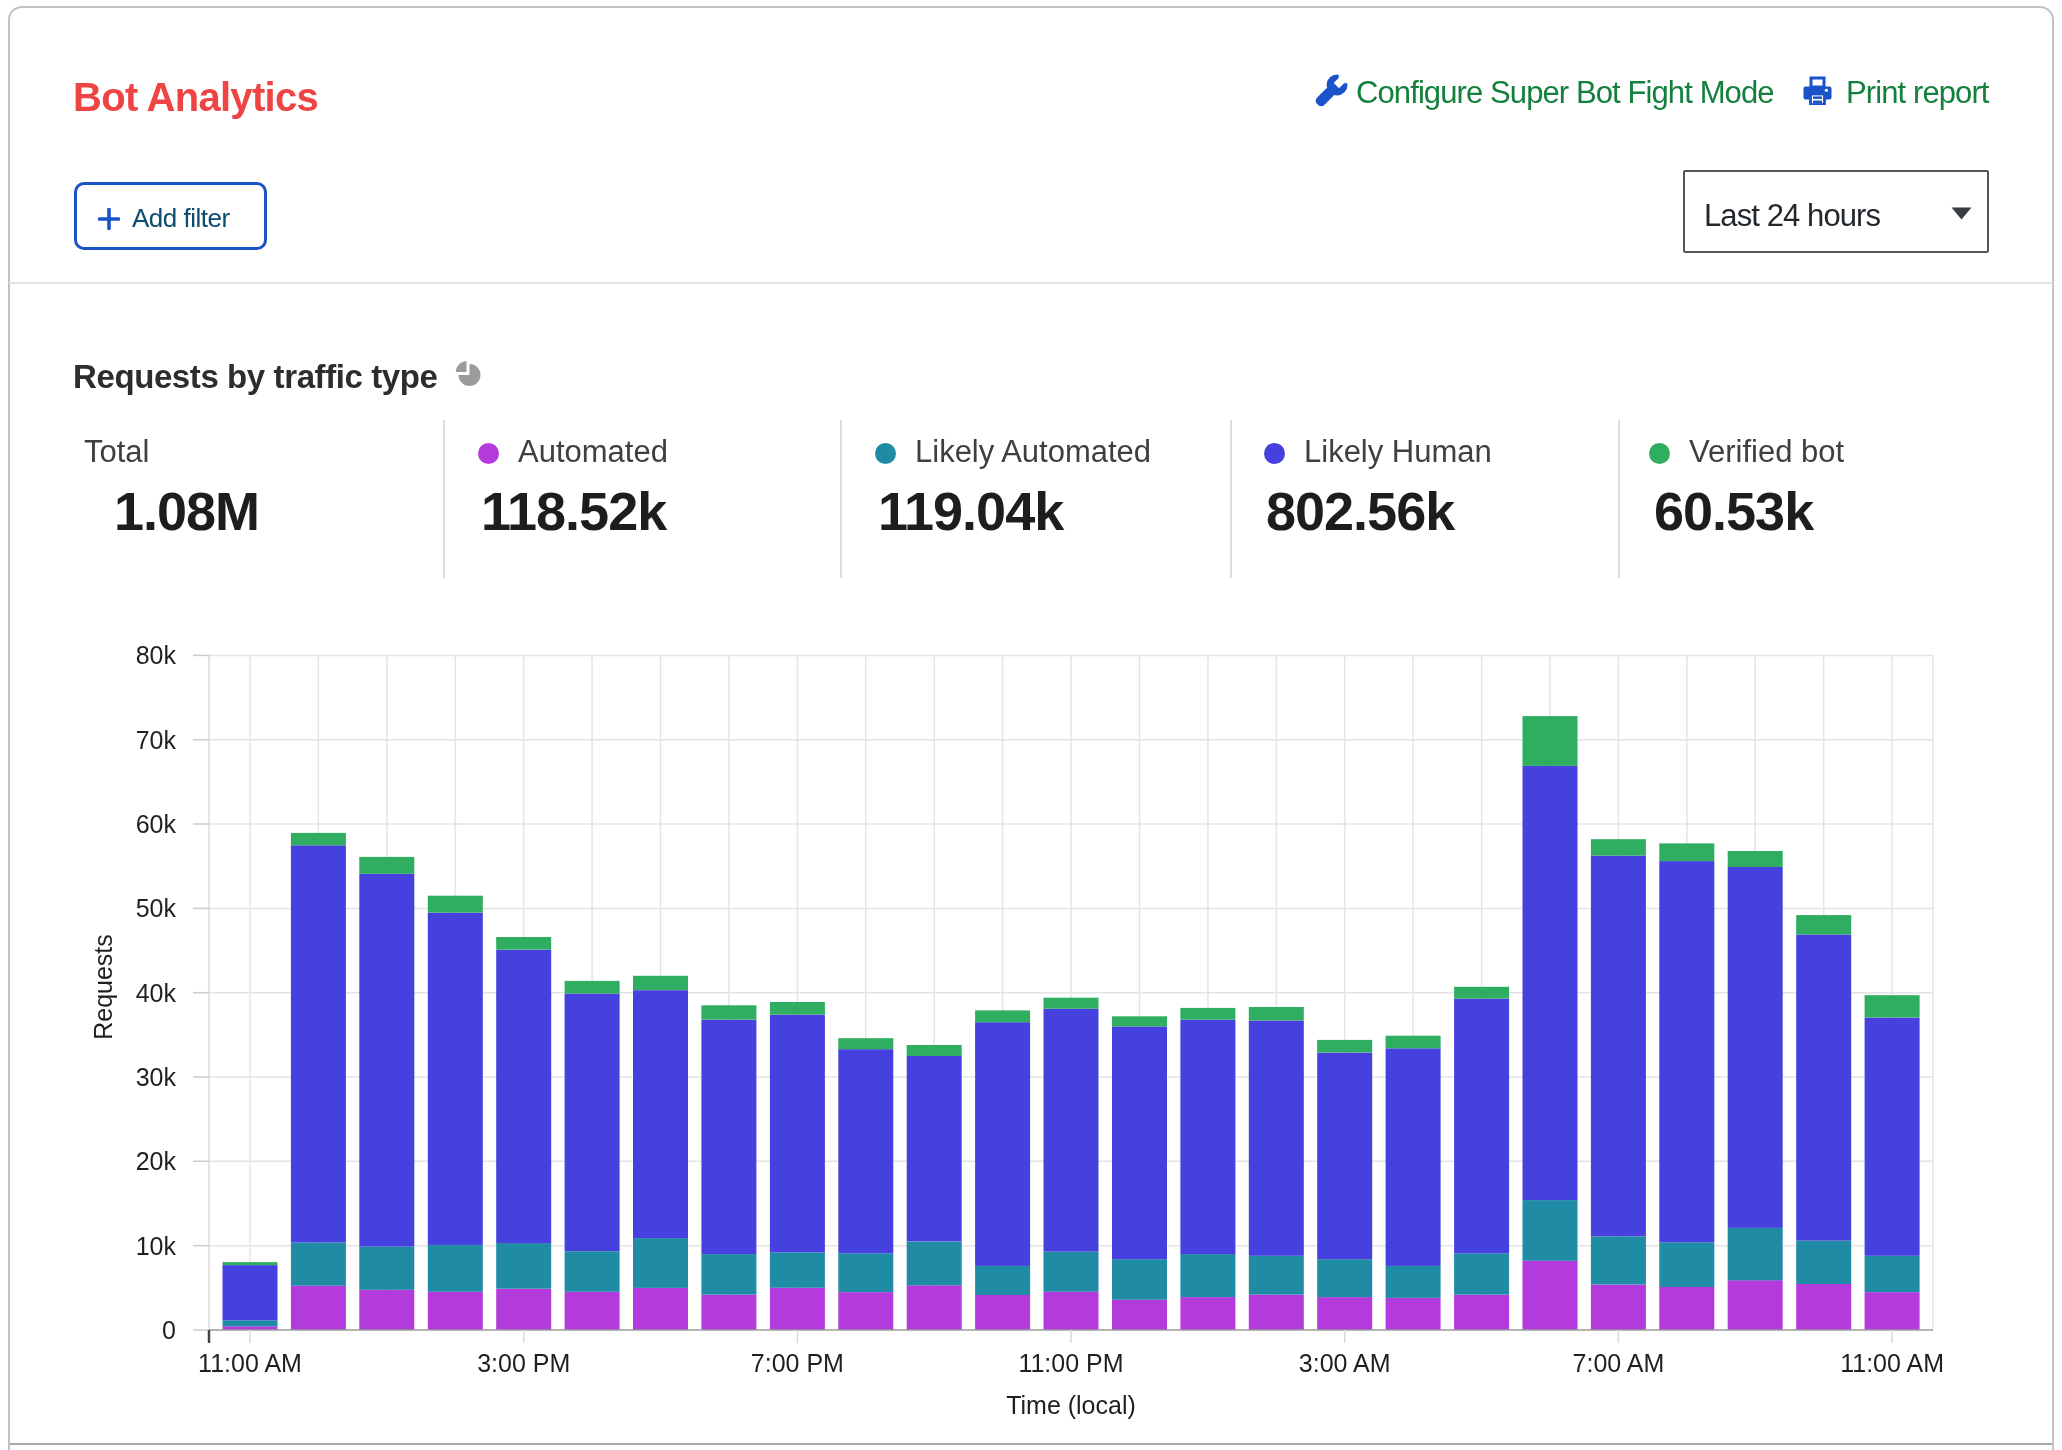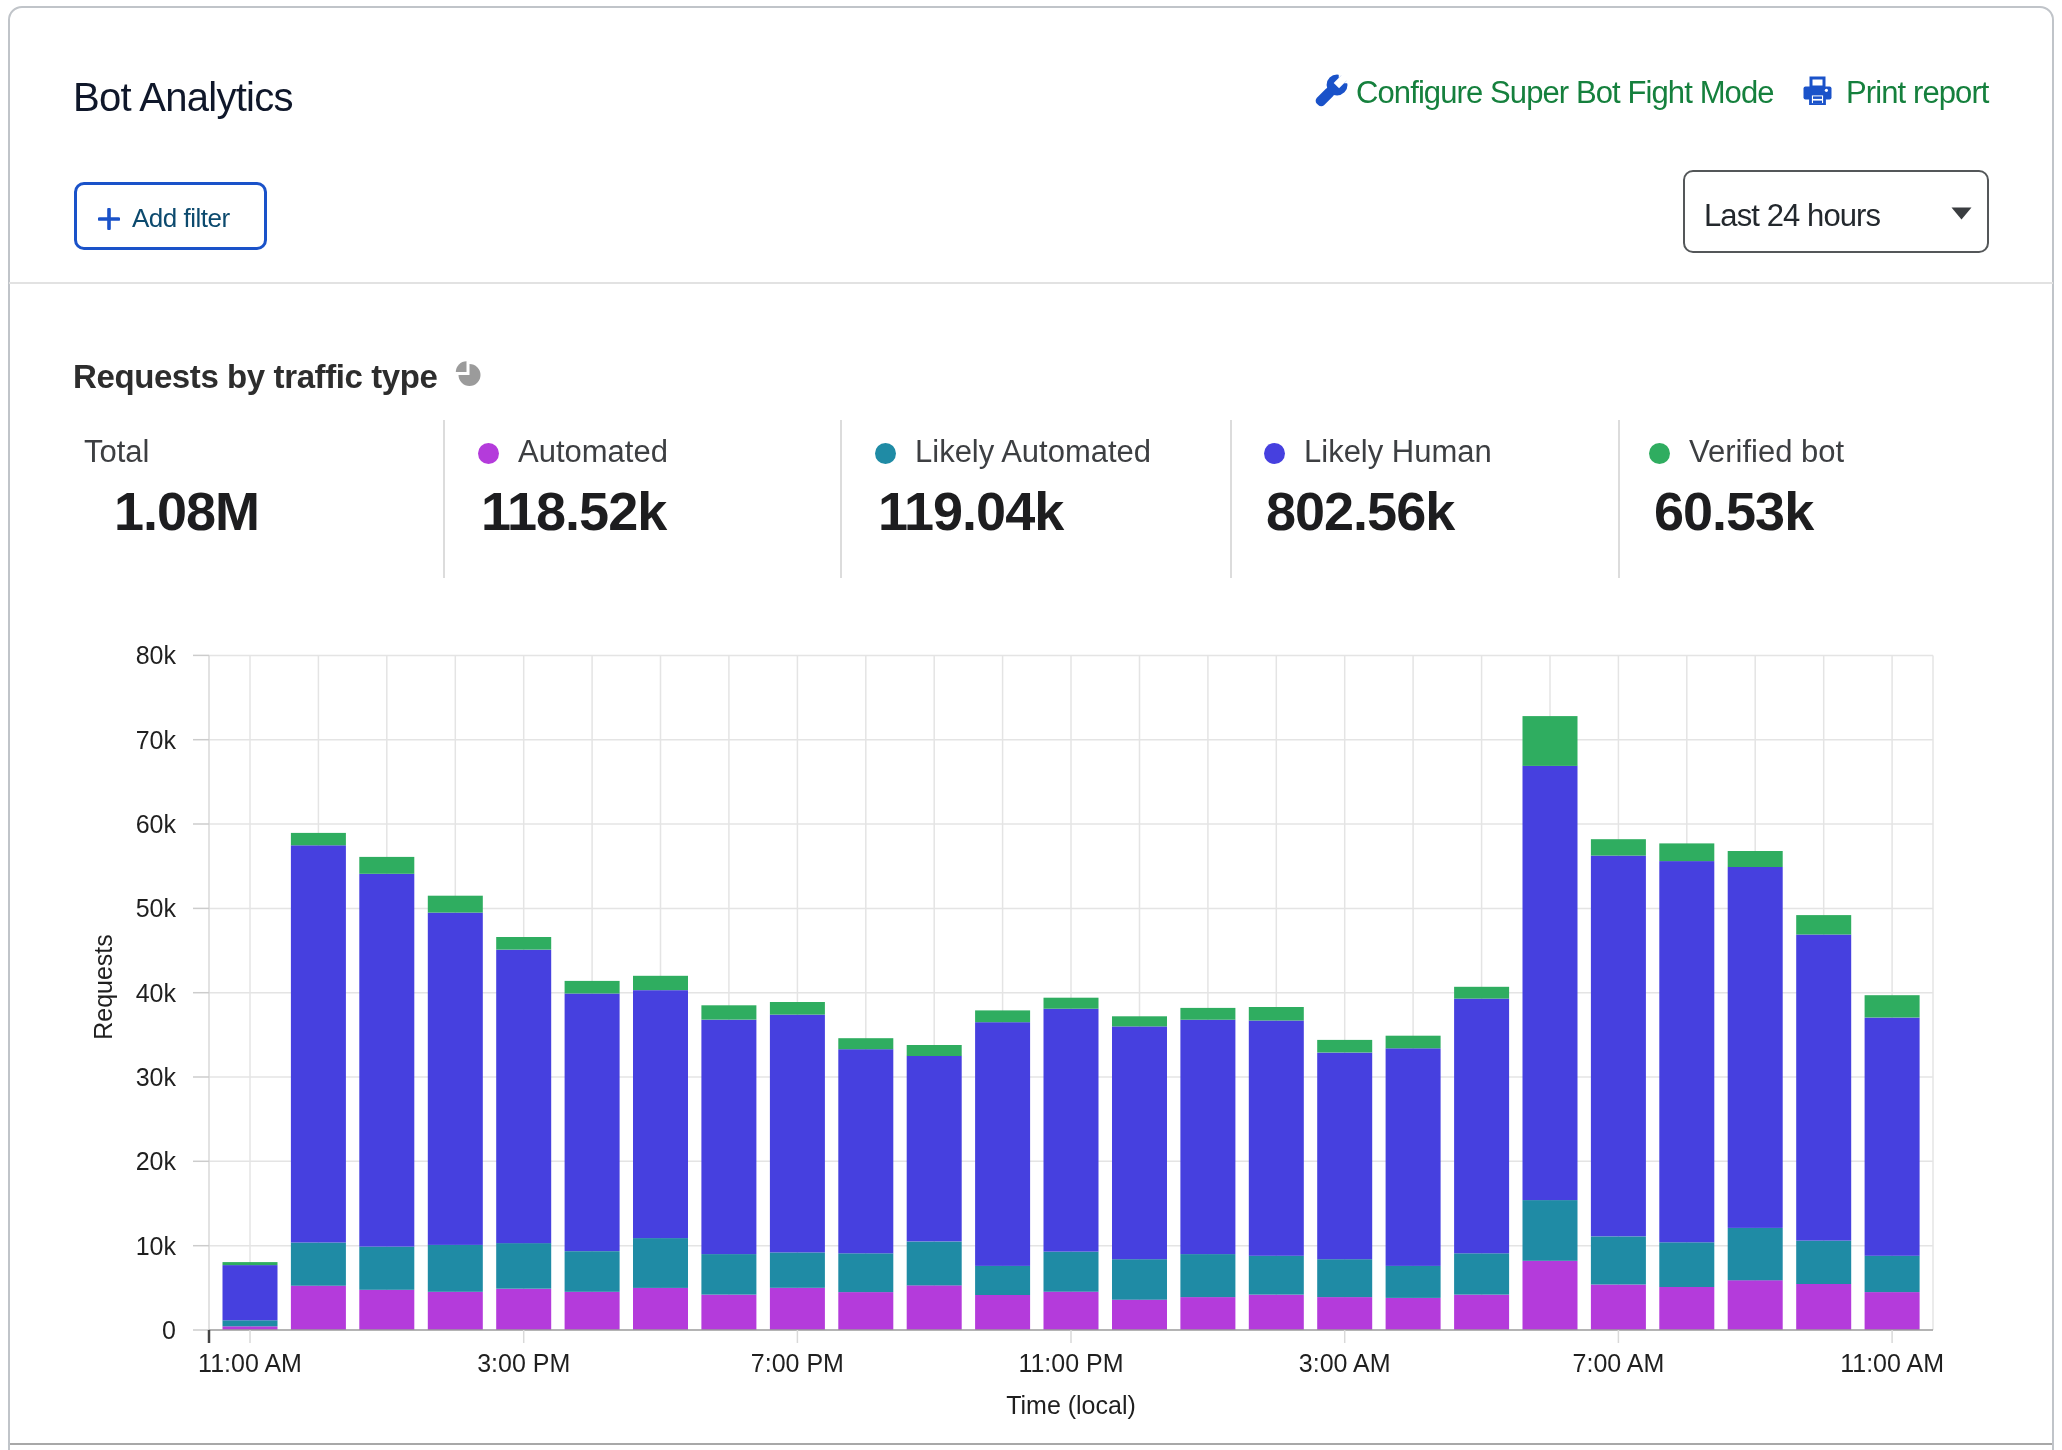--- a/index.html
+++ b/index.html
@@ -1,22 +1,22 @@
 <!DOCTYPE html>
 <html><head>
 <meta charset="utf-8">
 <style>
 * { margin:0; padding:0; box-sizing:border-box; }
 html,body { width:2062px; height:1450px; background:#fff; font-family:"Liberation Sans", sans-serif; position:relative; overflow:hidden; }
 .abs { position:absolute; }
 .card { position:absolute; left:8px; top:6px; width:2046px; height:1600px; border:2px solid #c0c4c9; border-radius:14px; background:#fff; }
-.title { position:absolute; left:73px; top:77px; font-size:40px; font-weight:normal; color:#0f172a; letter-spacing:-0.7px; line-height:1; }
+.title { position:absolute; left:73px; top:77px; font-size:40px; font-weight:bold; color:#ef4444; letter-spacing:-0.7px; line-height:1; }
 .link { position:absolute; color:#15803d; font-size:31px; letter-spacing:-0.9px; line-height:1; white-space:nowrap; }
 .btn { position:absolute; left:74px; top:182px; width:193px; height:68px; border:3px solid #1a52c9; border-radius:10px; color:#0c4a6e; font-size:26px; letter-spacing:-0.5px; }
-.sel { position:absolute; left:1683px; top:170px; width:306px; height:83px; border:2.5px solid #545759; border-radius:10px; color:#23282d; font-size:31px; letter-spacing:-0.9px; }
+.sel { position:absolute; left:1683px; top:170px; width:306px; height:83px; border:2.5px solid #545759; border-radius:2px; color:#23282d; font-size:31px; letter-spacing:-0.9px; }
 .hr1 { position:absolute; left:9px; width:2044px; top:282px; height:2px; background:#e2e2e2; }
 .hr2 { position:absolute; left:10px; width:2042px; top:1443px; height:2px; background:#a8a8a8; }
 .sec { position:absolute; left:73px; top:360px; font-size:33px; font-weight:bold; color:#2d2d2d; letter-spacing:-0.4px; line-height:1; }
 .stat-label { position:absolute; font-size:31px; color:#3d3f42; white-space:nowrap; line-height:1; }
 .stat-value { position:absolute; font-size:54px; font-weight:bold; color:#1d1d1f; letter-spacing:-1px; line-height:1; }
 .dot { display:inline-block; width:21px; height:21px; border-radius:50%; margin-right:19px; vertical-align:-2px; }
 .vdiv { position:absolute; width:2px; top:420px; height:158px; background:#dcdcdc; }
 </style>
 </head>
 <body>

